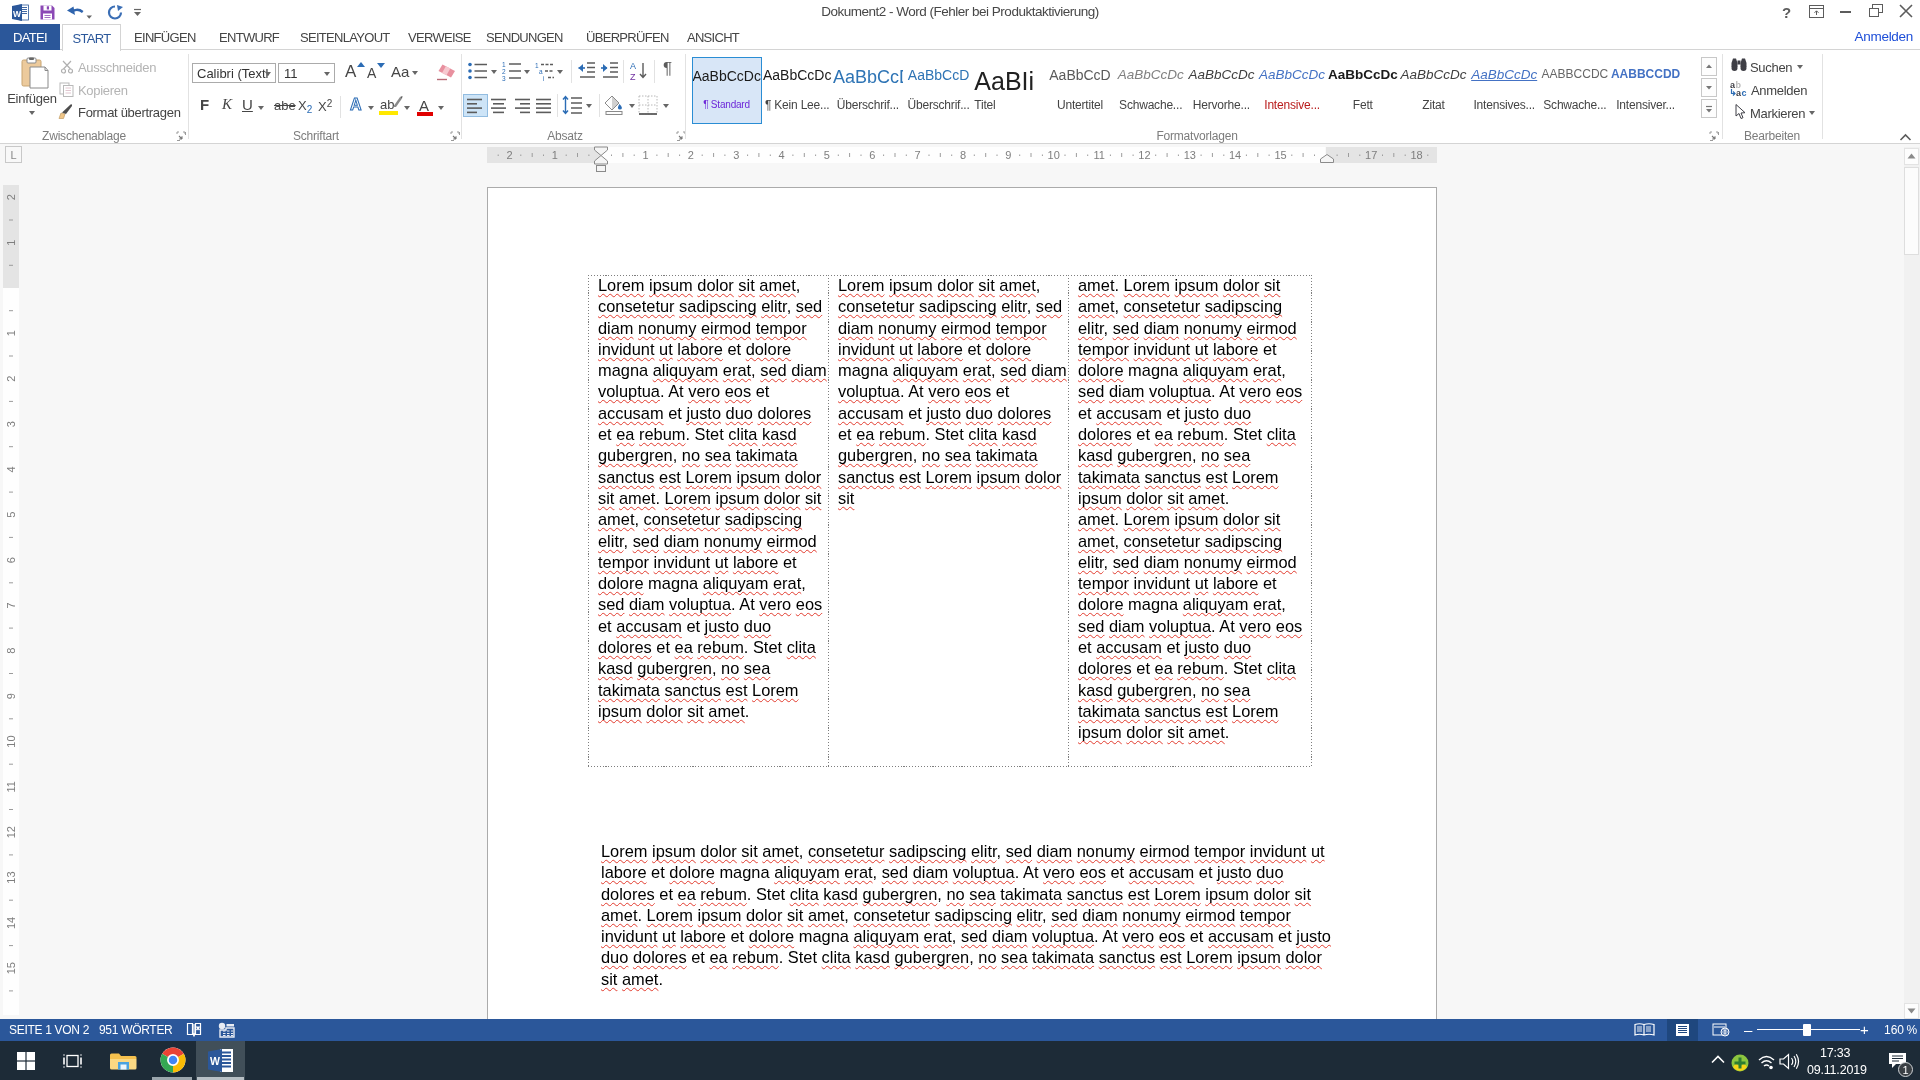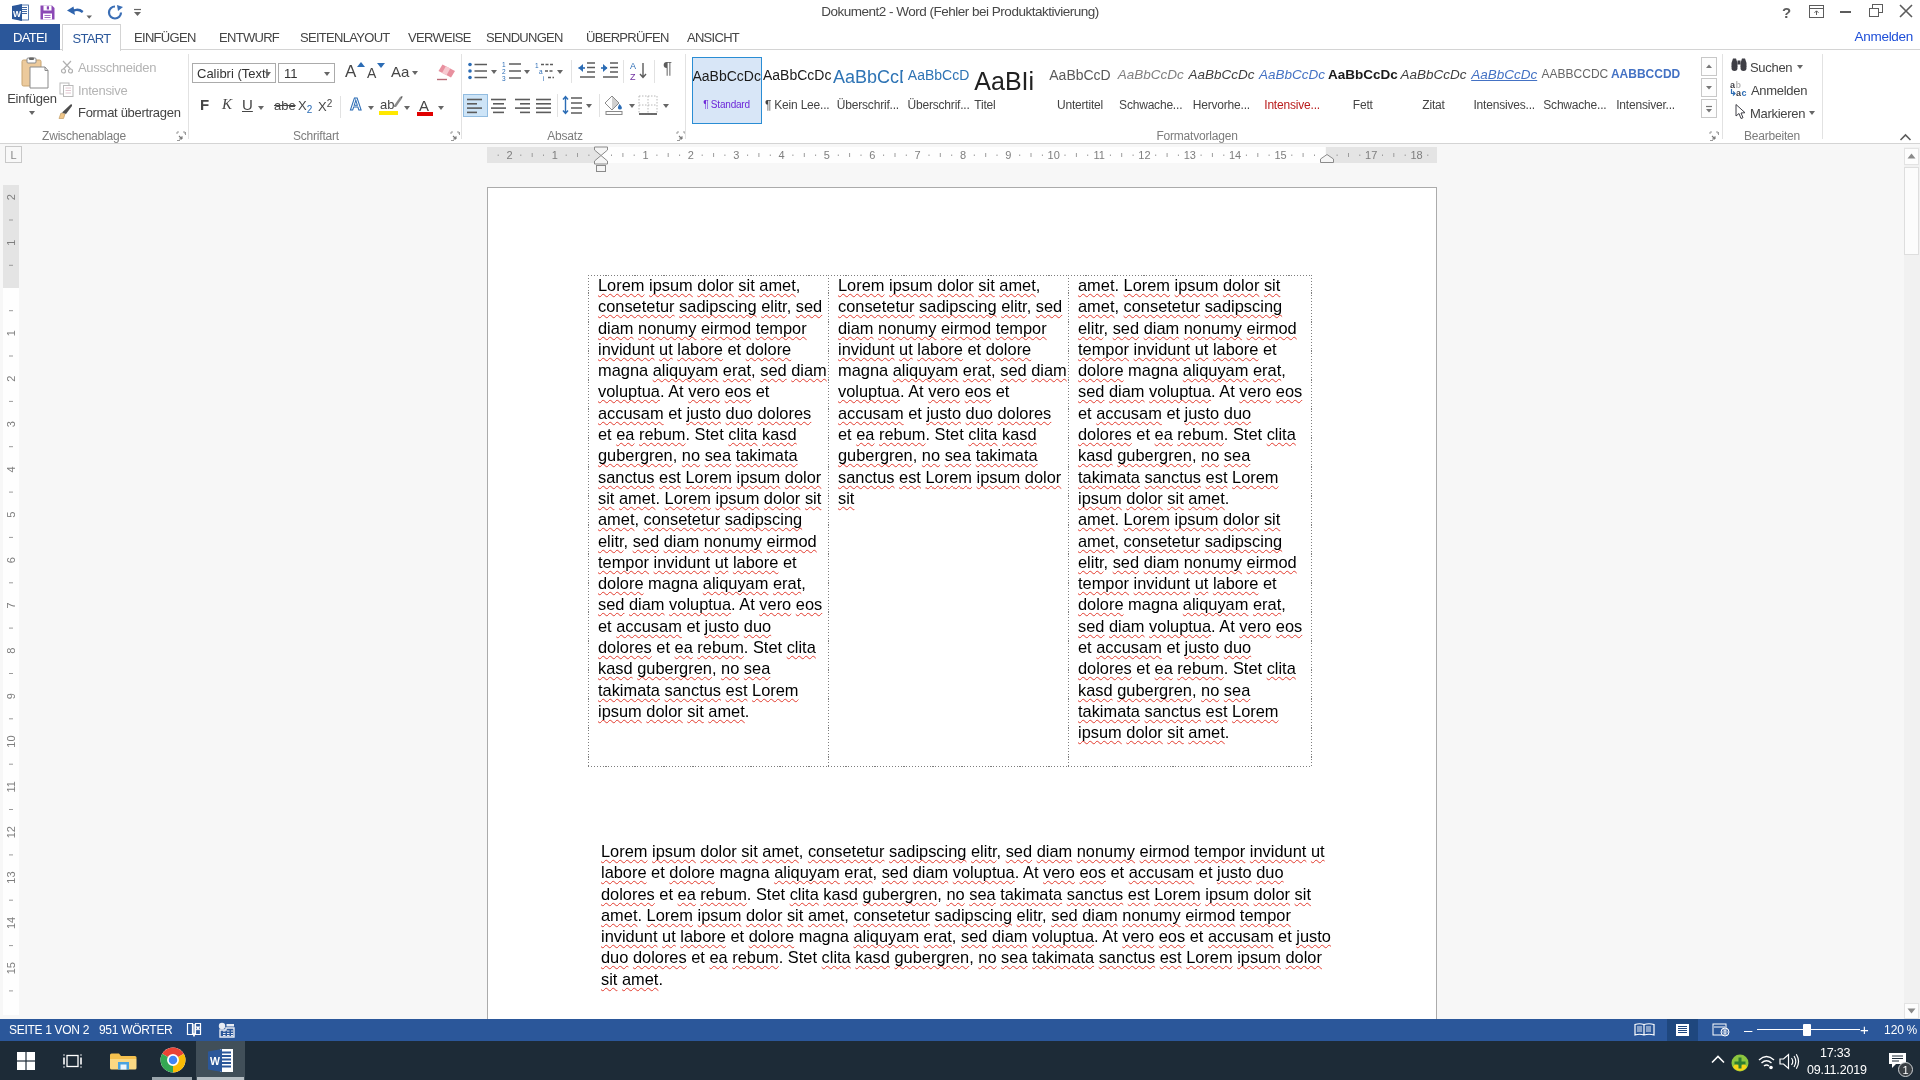--- a/index.html
+++ b/index.html
@@ -95,21 +95,21 @@
 <path d="M3 1 L10.5 9 M11 1 L3.5 9" stroke="#b0b0b0" stroke-width="1.2" fill="none"></path>
 <circle cx="3.5" cy="11" r="2" fill="none" stroke="#b0b0b0" stroke-width="1.2"></circle>
 <circle cx="10.5" cy="11" r="2" fill="none" stroke="#b0b0b0" stroke-width="1.2"></circle>
 </svg>
 <div class="btxt dis" style="left:78px;top:10px">Ausschneiden</div>
 <svg class="abs" style="left:59px;top:32px" width="15" height="15" viewBox="0 0 15 15">
 <rect x="1" y="1" width="9" height="11" fill="#fff" stroke="#b9b9b9"></rect>
 <rect x="4.5" y="3.5" width="9.5" height="11" fill="#fff" stroke="#b9b9b9"></rect>
 <path d="M6.5 6 L12 6 M6.5 8.5 L12 8.5 M6.5 11 L12 11" stroke="#d9b9c4" stroke-width="0.8"></path>
 </svg>
-<div class="btxt dis" style="left:78px;top:33px">Intensive</div>
+<div class="btxt dis" style="left:78px;top:33px">Kopieren</div>
 <svg class="abs" style="left:57px;top:53px" width="17" height="17" viewBox="0 0 17 17">
 <path d="M2 15.5 L6.5 15.5 L8 11 L4 10 Z" fill="#f0c688" stroke="#c8a470" stroke-width="0.8"></path>
 <path d="M5 9.5 L13.5 1.5 Q15.5 0.5 15 3 L9 11 Z" fill="#4d4d4d"></path>
 </svg>
 <div class="btxt" style="left:78px;top:55px">Format übertragen</div>
 <div class="glabel" style="left:19px">Zwischenablage</div>
 <svg class="abs" style="left:176px;top:81px" width="10" height="10" viewBox="0 0 10 10">
 <path d="M1 3 L1 1 L3 1 M7 1 L9 1 L9 3" stroke="#9a9a9a" fill="none"></path>
 <path d="M3 5 L6 8 M6 8 L6 5.2 M6 8 L3.2 8" stroke="#777" stroke-width="1.1" fill="none"></path>
 <path d="M1 9.5 L4 9.5 M9.5 1 L9.5 4" stroke="#9a9a9a" fill="none"></path>
@@ -541,21 +541,21 @@
 <svg class="abs" style="left:1712px;top:4px" width="18" height="14" viewBox="0 0 18 14">
 <rect x="1" y="1" width="13" height="11" fill="none" stroke="#fff"></rect>
 <path d="M2 4 L13 4" stroke="#fff"></path>
 <circle cx="13" cy="9" r="4" fill="#2b579a" stroke="#fff"></circle>
 <path d="M9.5 9 L16.5 9 M13 5.5 L13 12.5 M10.5 6.7 Q13 8.2 15.5 6.7 M10.5 11.3 Q13 9.8 15.5 11.3" stroke="#fff" stroke-width="0.8" fill="none"></path>
 </svg>
 <div class="abs" style="left:1744px;top:2px;font-size:15px">–</div>
 <div class="abs" style="left:1757px;top:10px;width:103px;height:1px;background:#fff"></div>
 <div class="abs" style="left:1803px;top:5px;width:8px;height:12px;background:#fff;border-radius:1px"></div>
 <div class="abs" style="left:1860px;top:2px;font-size:15px">+</div>
-<div class="abs" style="left:1884px;top:4px;font-size:12px">120 %</div>
+<div class="abs" style="left:1884px;top:4px;font-size:12px">160 %</div>
     </div>
 <div class="abs" id="taskbar">
       <svg class="abs" style="left:17px;top:11px" width="18" height="18" viewBox="0 0 18 18">
 <rect x="0" y="0" width="8.4" height="8.4" fill="#fff"></rect>
         <rect x="9.6" y="0" width="8.4" height="8.4" fill="#fff"></rect>
 <rect x="0" y="9.6" width="8.4" height="8.4" fill="#fff"></rect>
         <rect x="9.6" y="9.6" width="8.4" height="8.4" fill="#fff"></rect>
 </svg>
 <svg class="abs" style="left:63px;top:11px" width="19" height="18" viewBox="0 0 19 18">
 <rect x="4" y="3.5" width="11" height="11" fill="none" stroke="#fff" stroke-width="1.3"></rect>

